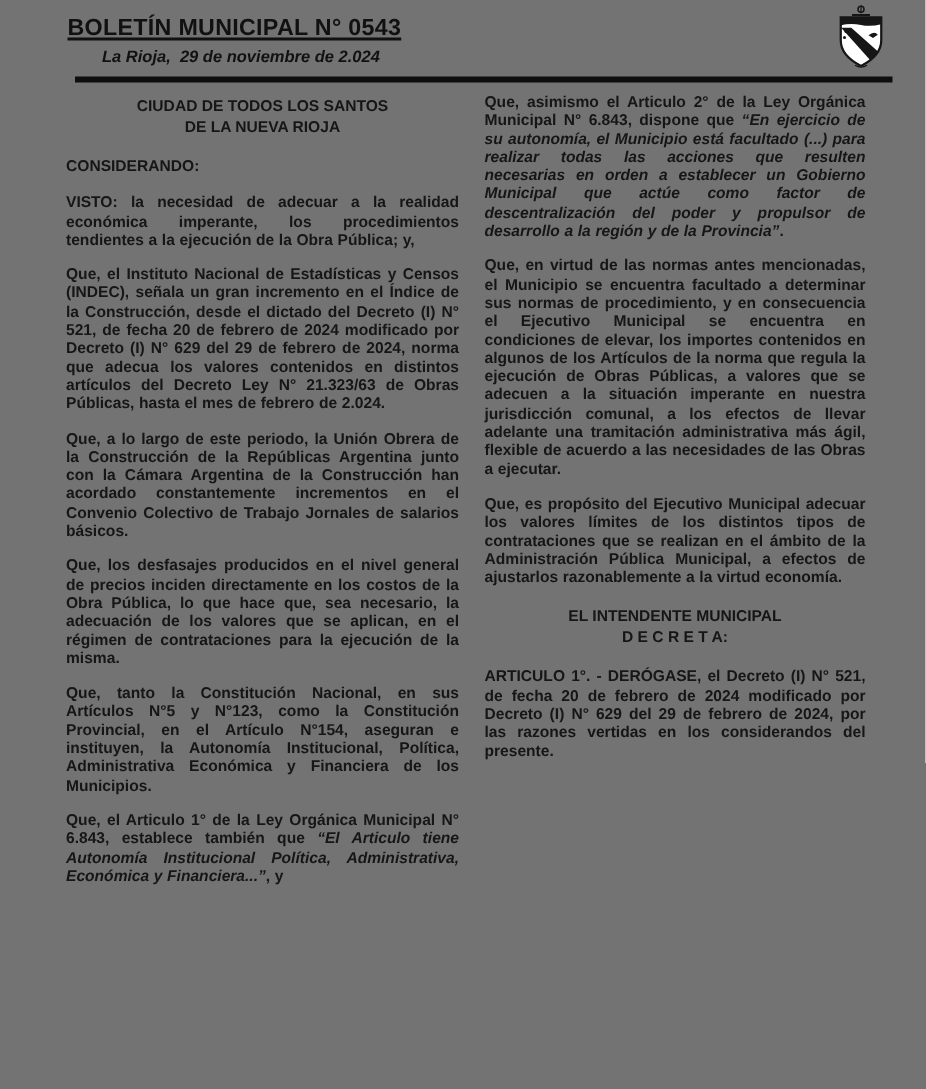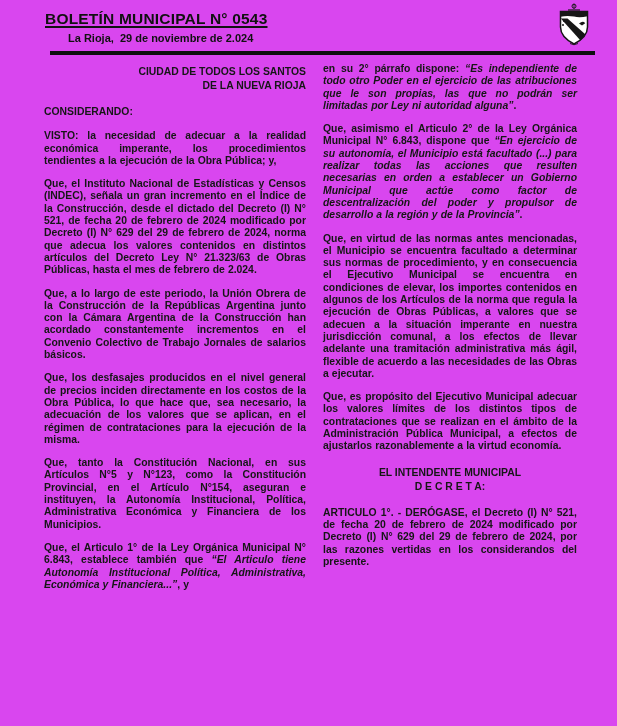--- a/index.html
+++ b/index.html
@@ -4,21 +4,21 @@
 <style>
   html, body {
     margin: 0;
     padding: 0;
     background: #ffffff;
   }
   .page {
     position: relative;
     width: 617px;
     height: 726px;
-    background: #d946ef;
+    background: #737373;
     overflow: hidden;
     font-family: "Liberation Sans", sans-serif;
     color: #161616;
     font-weight: 700;
   }
   
   .masthead-title {
     position: absolute;
     left: 45px;
     top: 10px;
@@ -32,20 +32,21 @@
     white-space: nowrap;
   }
   .masthead-date {
     position: absolute;
     left: 68px;
     top: 32px;
     font-size: 11px;
     font-weight: 700;
     color: #111;
     white-space: nowrap;
+    font-style: italic;
   }
   .emblem {
     position: absolute;
     left: 554px;
     top: 3px;
     width: 40px;
     height: 44px;
   }
   .header-rule {
     position: absolute;
@@ -70,21 +71,21 @@
   .col-right { width: 254px; }
   .para {
     margin: 0 0 11px 0;
     text-align: justify;
     word-spacing: 0.2px;
   }
   .center-head {
     text-align: center;
     margin: 2px 0 14px 0;
   }
-  .center-head div { line-height: 13.5px; text-align: right; }
+  .center-head div { line-height: 13.5px; }
   .considerando {
     text-align: left;
     margin: 0 0 12px 0;
   }
   .quote-seg {
     font-style: italic;
     font-weight: 700;
   }
   .decree-head {
     text-align: center;
@@ -138,21 +139,20 @@
 
       <p class="para">Que, tanto la Constitución Nacional, en sus Artículos N°5 y N°123, como la Constitución Provincial, en el Artículo N°154, aseguran e instituyen, la Autonomía Institucional, Política, Administrativa Económica y Financiera de los Municipios.</p>
 
 
       <p class="para"><span>Que, el Articulo 1° de la Ley Orgánica Municipal N° 6.843, establece también que </span><span class="quote-seg">“El Articulo tiene Autonomía Institucional Política, Administrativa, Económica y Financiera...”</span><span>, y</span></p>
 
     </div>
 
     <div class="col-right">
 
-      <p class="para"><span>en su 2° párrafo dispone: </span><span class="quote-seg">“Es independiente de todo otro Poder en el ejercicio de las atribuciones que le son propias, las que no podrán ser limitadas por Ley ni autoridad alguna”</span><span>.</span></p>
 
       <p class="para"><span>Que, asimismo el Articulo 2° de la Ley Orgánica Municipal N° 6.843, dispone que </span><span class="quote-seg">“En ejercicio de su autonomía, el Municipio está facultado (...) para realizar todas las acciones que resulten necesarias en orden a establecer un Gobierno Municipal que actúe como factor de descentralización del poder y propulsor de desarrollo a la región y de la Provincia”</span><span>.</span></p>
 
       <p class="para">Que, en virtud de las normas antes mencionadas, el Municipio se encuentra facultado a determinar sus normas de procedimiento, y en consecuencia el Ejecutivo Municipal se encuentra en condiciones de elevar, los importes contenidos en algunos de los Artículos de la norma que regula la ejecución de Obras Públicas, a valores que se adecuen a la situación imperante en nuestra jurisdicción comunal, a los efectos de llevar adelante una tramitación administrativa más ágil, flexible de acuerdo a las necesidades de las Obras a ejecutar.</p>
 
       <p class="para">Que, es propósito del Ejecutivo Municipal adecuar los valores límites de los distintos tipos de contrataciones que se realizan en el ámbito de la Administración Pública Municipal, a efectos de ajustarlos razonablemente a la virtud economía.</p>
 
 
       <div class="decree-head">
         <div>EL INTENDENTE MUNICIPAL</div>

